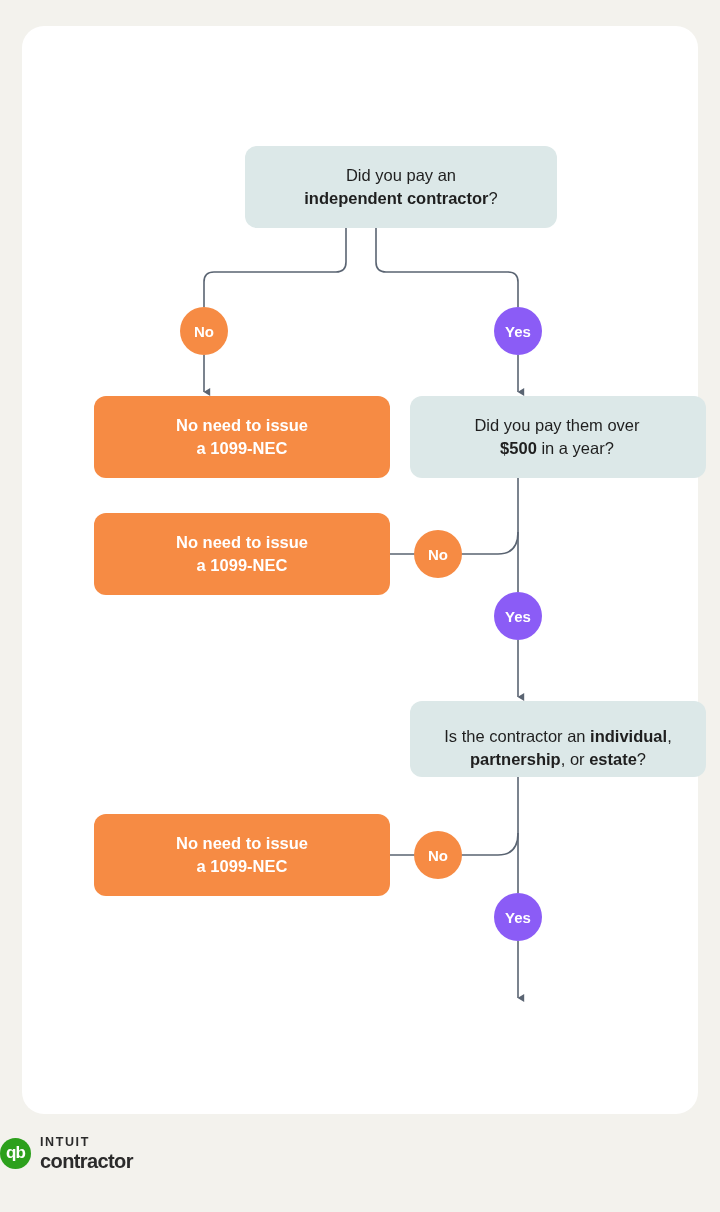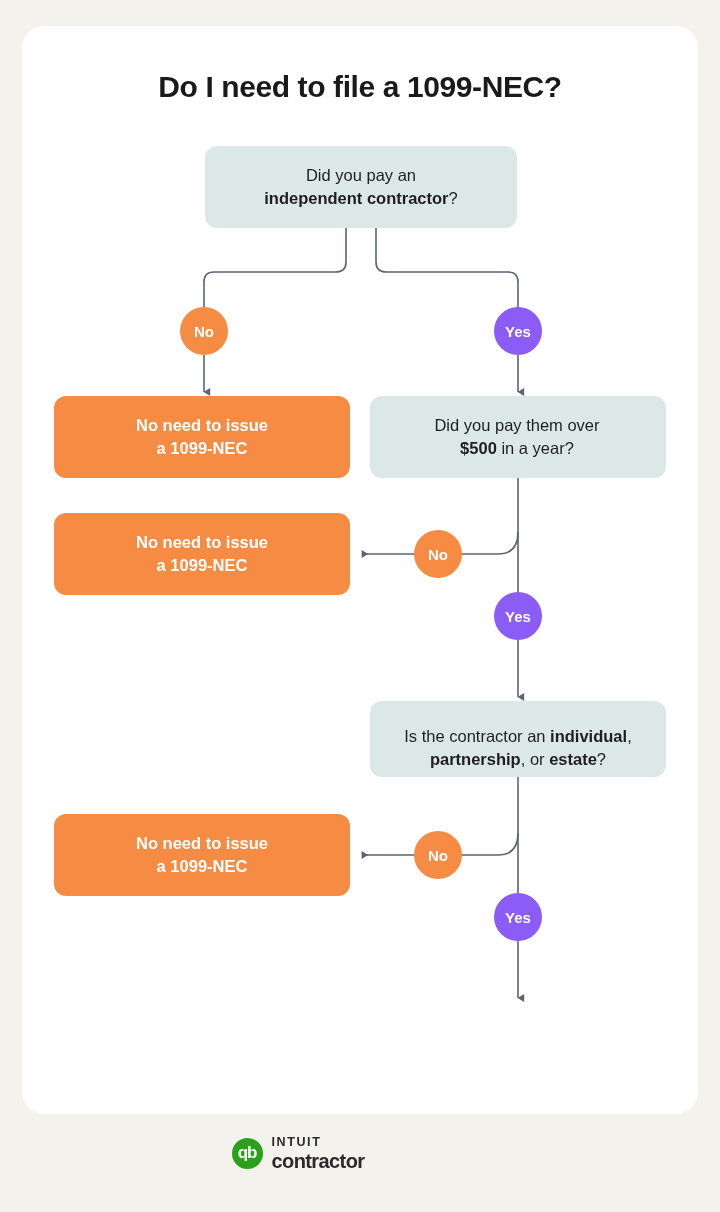--- a/index.html
+++ b/index.html
@@ -56,20 +56,21 @@
 
   
   .node {
     position: absolute;
     border-radius: 12px;
     display: flex;
     align-items: center;
     justify-content: center;
     text-align: center;
     line-height: 1.38;
+    margin-left: 40px;
   }
 
   .node.question {
     background: #DCE8E8;
     color: #1F1F1F;
     font-size: 16.5px;
     font-weight: normal;
     padding: 6px 22px;
   }
 
@@ -106,21 +107,20 @@
   .pill.yes { background: #8b5cf6; }
 
   
   .logo {
     position: absolute;
     left: 0;
     top: 1136px;
     width: 596px;
     display: flex;
     align-items: center;
-    justify-content: center;
     gap: 9px;
   }
   .logo-mark {
     width: 31px;
     height: 31px;
     border-radius: 50%;
     background: #2CA01C;
     display: flex;
     align-items: center;
     justify-content: center;
@@ -146,21 +146,20 @@
     color: #2B2B2B;
   }
 </style>
 </head>
 <body>
 
 <div id="infographic">
 
   <div class="card"></div>
 
-  <div class="title">Do I need to file a 1099-NEC?</div>
 
   <svg class="wires" viewBox="0 0 720 1212" width="720" height="1212">
     <defs>
       <marker id="arrow-down" markerWidth="9" markerHeight="9" refX="4.5" refY="7.4" orient="auto" markerUnits="userSpaceOnUse">
         <path d="M0.6,1.2 L8.4,1.2 L4.5,7.8 Z" fill="#5A6472"></path>
       </marker>
       <marker id="arrow-left" markerWidth="9" markerHeight="9" refX="7.4" refY="4.5" orient="auto" markerUnits="userSpaceOnUse">
         <path d="M7.8,0.6 L7.8,8.4 L1.2,4.5 Z" fill="#5A6472"></path>
       </marker>
     </defs>

